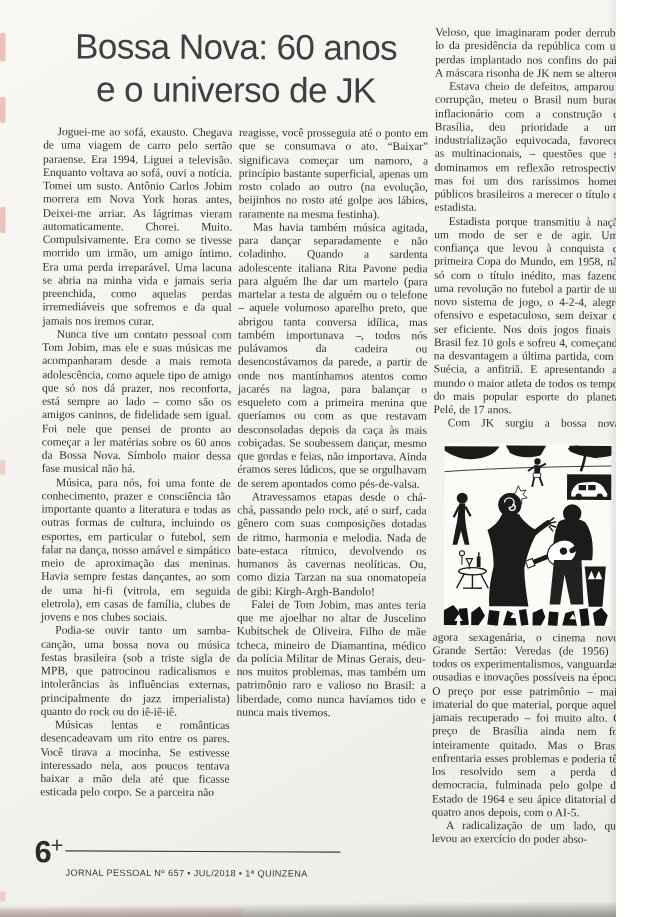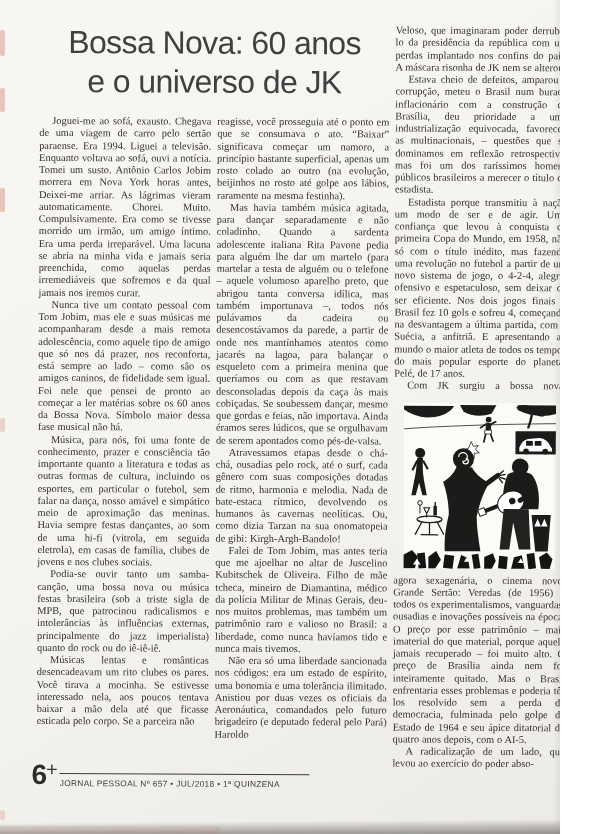--- a/index.html
+++ b/index.html
@@ -24,21 +24,21 @@
   .p{margin:0;text-indent:13px;}
   .p.cont{text-indent:0;}
   .p.spread{text-align-last:justify;}
   .illus{display:block;margin:10px 0 6px 10px;}
   .footer{position:absolute;left:33px;top:762px;display:flex;align-items:flex-start;}
   .pagenum{font-family:"Liberation Sans",sans-serif;font-weight:700;
            font-size:28px;line-height:28px;color:#2e2c2a;}
   .plus{font-family:"Liberation Sans",sans-serif;font-weight:400;font-size:20px;
         color:#3a3836;margin-left:-1px;position:relative;top:-3px;}
   .issue{margin-left:2px;margin-top:12px;width:250px;
-         border-top:1.6px solid #3e3c39;padding-top:4px;}
+         border-top:1.6px solid #3e3c39;padding-top:14px;}
   .issue-text{font-family:"Liberation Sans",sans-serif;font-size:8.3px;
               letter-spacing:0.35px;color:#3a3835;white-space:nowrap;}
   .mark{position:absolute;left:0;width:5px;border-radius:2px;
         background:rgba(206,77,58,0.30);}
   .m1{top:30px;height:26px;}
   .m2{top:88px;height:24px;}
   .m3{top:188px;height:24px;}
   .m4{top:418px;height:14px;background:rgba(206,77,58,0.20);}
   .m5{top:810px;height:10px;background:rgba(206,77,58,0.18);}
   .right-shadow{position:absolute;top:0;right:0;width:8px;height:100%;
@@ -60,28 +60,27 @@
         <h1 class="title">
           <span>Bossa Nova: 60 anos</span>
           <span>e o universo de JK</span>
         </h1>
         <div class="two-cols">
           <div class="col">
             <p class="p" lang="pt">Joguei-me ao sofá, exausto. Chegava de uma viagem de carro pelo sertão paraense. Era 1994. Liguei a televisão. Enquanto voltava ao sofá, ouvi a notícia. Tomei um susto. Antônio Carlos Jobim morrera em Nova York horas antes, Deixei-me arriar. As lágrimas vieram automaticamente. Chorei. Muito. Compulsivamente. Era como se tivesse morrido um irmão, um amigo íntimo. Era uma perda irreparável. Uma lacuna se abria na minha vida e jamais seria preenchida, como aquelas perdas irremediáveis que sofremos e da qual jamais nos iremos curar.</p>
             <p class="p" lang="pt">Nunca tive um contato pessoal com Tom Jobim, mas ele e suas músicas me acompanharam desde a mais remota adolescência, como aquele tipo de amigo que só nos dá prazer, nos reconforta, está sempre ao lado – como são os amigos caninos, de fidelidade sem igual. Foi nele que pensei de pronto ao começar a ler matérias sobre os 60 anos da Bossa Nova. Símbolo maior dessa fase musical não há.</p>
             <p class="p" lang="pt">Música, para nós, foi uma fonte de conhecimento, prazer e consciência tão importante quanto a literatura e todas as outras formas de cultura, incluindo os esportes, em particular o futebol, sem falar na dança, nosso amável e simpático meio de aproximação das meninas. Havia sempre festas dançantes, ao som de uma hi-fi (vitrola, em seguida eletrola), em casas de família, clubes de jovens e nos clubes sociais.</p>
             <p class="p" lang="pt">Podia-se ouvir tanto um samba-canção, uma bossa nova ou música festas brasileira (sob a triste sigla de MPB, que patrocinou radicalismos e intolerâncias às influências externas, principalmente do jazz imperialista) quanto do rock ou do iê-iê-iê.</p>
-            <p class="p" lang="pt">Músicas lentas e românticas desencadeavam um rito clubes os pares. Você tirava a mocinha. Se estivesse interessado nela, aos poucos tentava baixar a mão dela até que ficasse esticada pelo corpo. Se a parceira não</p>
+            <p class="p" lang="pt">Músicas lentas e românticas desencadeavam um rito entre os pares. Você tirava a mocinha. Se estivesse interessado nela, aos poucos tentava baixar a mão dela até que ficasse esticada pelo corpo. Se a parceira não</p>
           </div>
           <div class="col">
             <p class="p cont" lang="pt">reagisse, você prosseguia até o ponto em que se consumava o ato. “Baixar” significava começar um namoro, a princípio bastante superficial, apenas um rosto colado ao outro (na evolução, beijinhos no rosto até golpe aos lábios, raramente na mesma festinha).</p>
             <p class="p" lang="pt">Mas havia também música agitada, para dançar separadamente e não coladinho. Quando a sardenta adolescente italiana Rita Pavone pedia para alguém lhe dar um martelo (para martelar a testa de alguém ou o telefone – aquele volumoso aparelho preto, que abrigou tanta conversa idílica, mas também importunava –, todos nós pulávamos da cadeira ou desencostávamos da parede, a partir de onde nos mantínhamos atentos como jacarés na lagoa, para balançar o esqueleto com a primeira menina que queríamos ou com as que restavam desconsoladas depois da caça às mais cobiçadas. Se soubessem dançar, mesmo que gordas e feias, não importava. Ainda éramos seres lúdicos, que se orgulhavam de serem apontados como pés-de-valsa.</p>
-            <p class="p" lang="pt">Atravessamos etapas desde o chá-chá, ousadias pelo rock, até o surf, cada gênero com suas composições dotadas de ritmo, harmonia e melodia. Nada de bate-estaca rítmico, devolvendo os humanos às cavernas neolíticas. Ou, como dizia Tarzan na sua onomatopeia de gibi: Kirgh-Argh-Bandolo!</p>
+            <p class="p" lang="pt">Atravessamos etapas desde o chá-chá, passando pelo rock, até o surf, cada gênero com suas composições dotadas de ritmo, harmonia e melodia. Nada de bate-estaca rítmico, devolvendo os humanos às cavernas neolíticas. Ou, como dizia Tarzan na sua onomatopeia de gibi: Kirgh-Argh-Bandolo!</p>
             <p class="p" lang="pt">Falei de Tom Jobim, mas antes teria que me ajoelhar no altar de Juscelino Kubitschek de Oliveira. Filho de mãe tcheca, mineiro de Diamantina, médico da polícia Militar de Minas Gerais, deu-nos muitos problemas, mas também um patrimônio raro e valioso no Brasil: a liberdade, como nunca havíamos tido e nunca mais tivemos.</p>
-            <p class="p" lang="pt">Não era só uma liberdade sancionada nos códigos: era um estado de espírito, uma bonomia e uma tolerância ilimitado. Anistiou por duas vezes os oficiais da Aeronáutica, comandados pelo futuro brigadeiro (e deputado federal pelo Pará) Haroldo</p>
           </div>
         </div>
       </div>
 
       <div class="col col3">
         <p class="p cont" lang="pt">Veloso, que imaginaram poder derrubá-lo da presidência da república com um perdas implantado nos confins do país. A máscara risonha de JK nem se alterou.</p>
         <p class="p" lang="pt">Estava cheio de defeitos, amparou a corrupção, meteu o Brasil num buraco inflacionário com a construção de Brasília, deu prioridade a uma industrialização equivocada, favoreceu as multinacionais, – questões que só dominamos em reflexão retrospectiva, mas foi um dos raríssimos homens públicos brasileiros a merecer o título de estadista.</p>
         <p class="p" lang="pt">Estadista porque transmitiu à nação um modo de ser e de agir. Uma confiança que levou à conquista da primeira Copa do Mundo, em 1958, não só com o título inédito, mas fazendo uma revolução no futebol a partir de um novo sistema de jogo, o 4-2-4, alegre, ofensivo e espetaculoso, sem deixar de ser eficiente. Nos dois jogos finais o Brasil fez 10 gols e sofreu 4, começando na desvantagem a última partida, com a Suécia, a anfitriã. E apresentando ao mundo o maior atleta de todos os tempos do mais popular esporte do planeta: Pelé, de 17 anos.</p>
         <p class="p spread" lang="pt">Com JK surgiu a bossa nova,</p>
 

